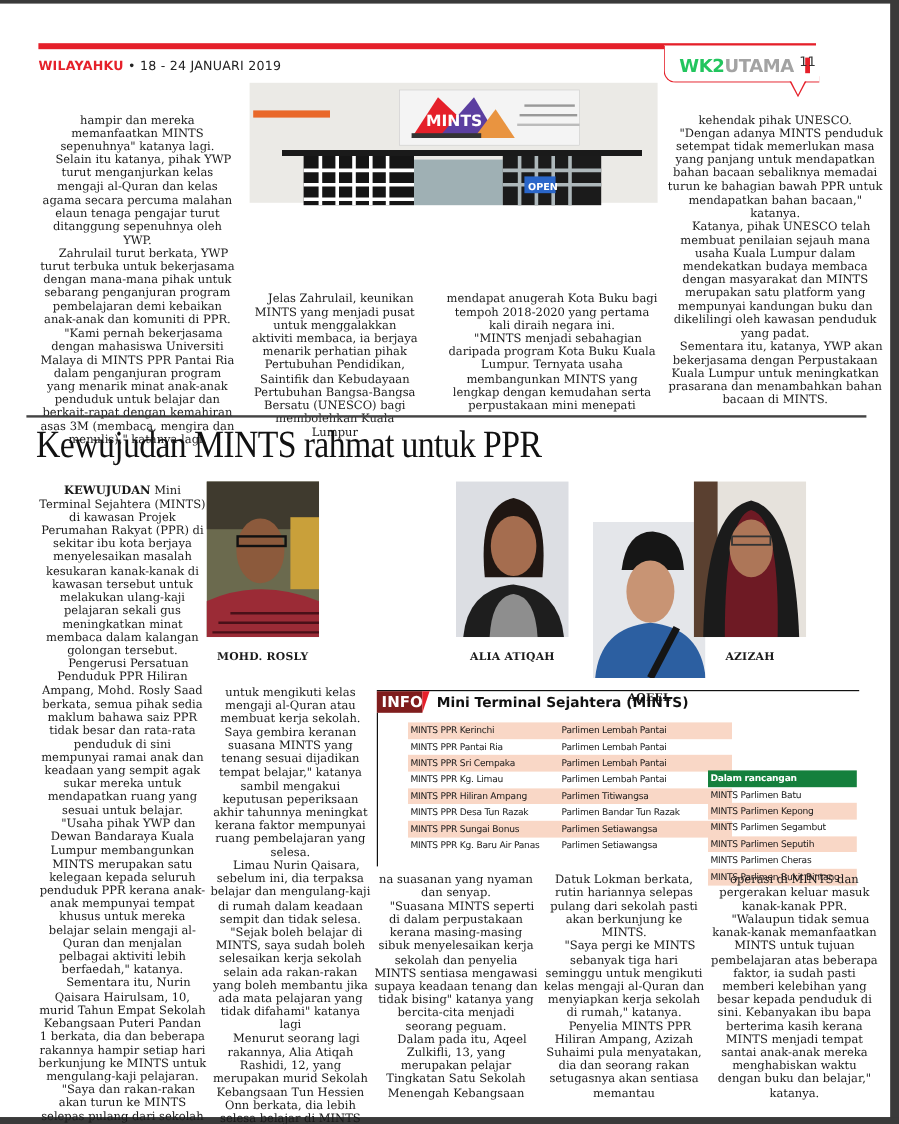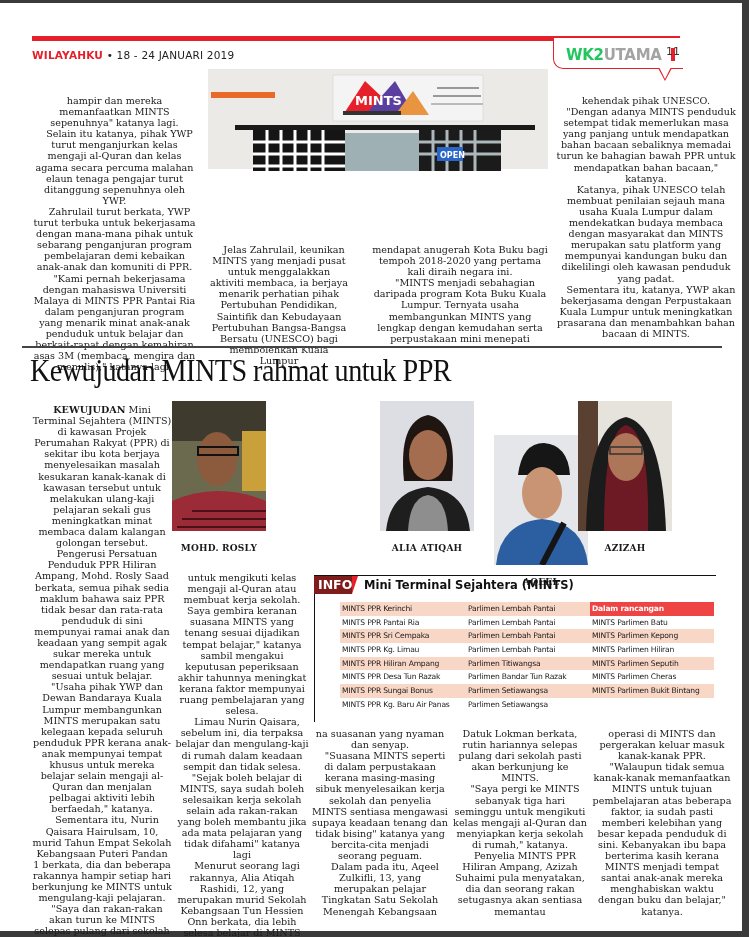--- a/index.html
+++ b/index.html
@@ -38,21 +38,21 @@
   .info-tag:after { content: ""; position: absolute; right: -6px; top: 0; border-top: 18px solid #e5202a; border-right: 6px solid transparent; }
   .info-title { position: absolute; left: 50px; top: 3px; font-family: "DejaVu Sans", sans-serif; font-weight: bold; font-size: 11.5px; color: #111; }
   .info-leftline { position: absolute; left: 0; top: 19px; width: 1px; height: 128px; background: #111; }
   .t1 { position: absolute; left: 6px; top: 27px; width: 270px; margin-left: 20px; }
   .t2 { position: absolute; left: 276px; top: 27px; width: 124px; }
   .trow { height: 13.7px; font-family: "DejaVu Sans", sans-serif; font-size: 7.6px; line-height: 13.7px; display: flex; letter-spacing: -0.2px; }
   .trow.alt { background: #f9d7c6; }
   .trow .c1 { width: 128px; padding-left: 2px; }
   .trow .c2 { width: 142px; }
   .t2 .trow .c1 { width: 124px; }
-  .t2 .hdr { background: #ef4444; color: #fff; font-weight: bold; }
+  .t2 .hdr { background: #15803d; color: #fff; font-weight: bold; margin-top: 40px; }
 
   .botbar { position: absolute; left: 0; top: 931px; width: 749px; height: 6px; background: #3a3a3a; }
   .rightbar { position: absolute; left: 742px; top: 0; width: 7px; height: 937px; background: #3a3a3a; }
   .topstrip { position: absolute; left: 0; top: 0; width: 749px; height: 3px; background: #3a3a3a; }
 </style>
 </head>
 <body>
 
 <div class="topstrip"></div>
 <div class="page"></div>
@@ -248,21 +248,21 @@
     <div class="trow hdr">
         <span class="c1">Dalam rancangan</span>
       </div>
     <div class="trow">
         <span class="c1">MINTS Parlimen Batu</span>
       </div>
     <div class="trow alt">
         <span class="c1">MINTS Parlimen Kepong</span>
       </div>
     <div class="trow">
-        <span class="c1">MINTS Parlimen Hiliran</span>
+        <span class="c1">MINTS Parlimen Segambut</span>
       </div>
     <div class="trow alt">
         <span class="c1">MINTS Parlimen Seputih</span>
       </div>
     <div class="trow">
         <span class="c1">MINTS Parlimen Cheras</span>
       </div>
     <div class="trow alt">
         <span class="c1">MINTS Parlimen Bukit Bintang</span>
       </div>

